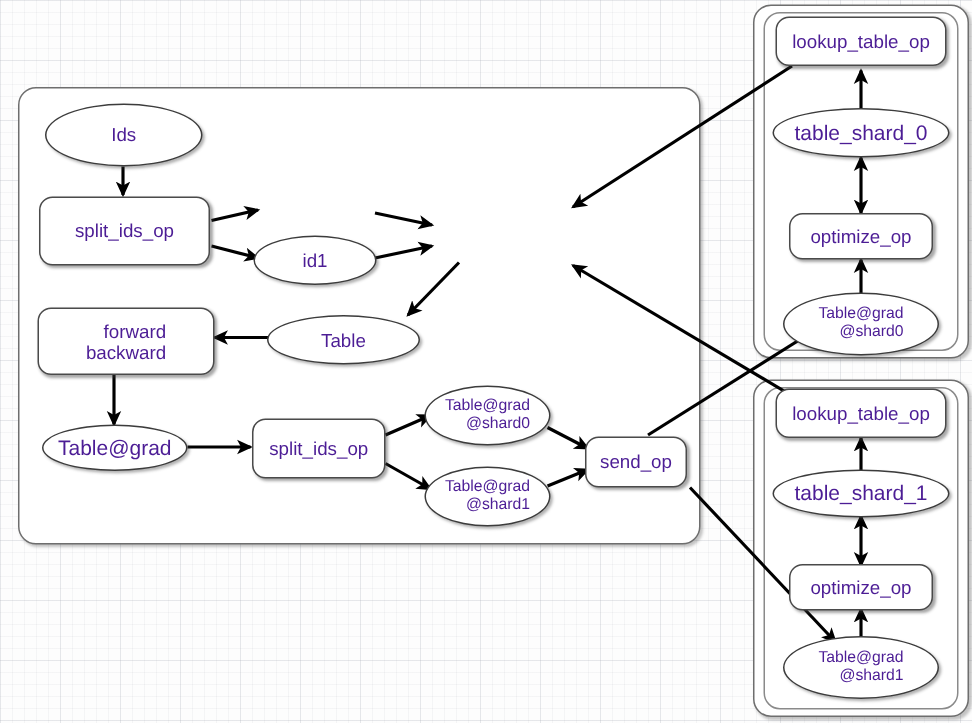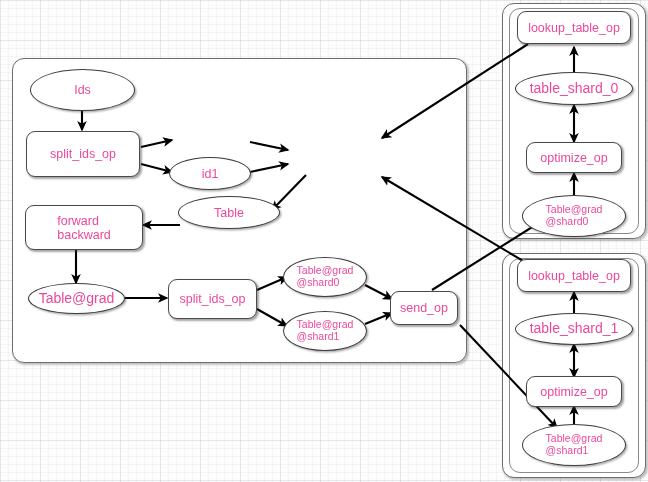--- a/index.html
+++ b/index.html
@@ -32,22 +32,22 @@
     left: 0; top: 0;
     width: 648px;
     height: 482px;
     pointer-events: none;
   }
   .node {
     position: absolute;
     display: flex;
     align-items: center;
     justify-content: center;
-    text-align: left;
-    color: #ec4899;
+    text-align: right;
+    color: #4c1d95;
     background: #ffffff;
     box-sizing: border-box;
     line-height: 1.12;
     white-space: pre-line;
   }
   .nbox {
     border: 1px solid #4a4a4a;
     border-radius: 9px;
     box-shadow: 1.5px 1.5px 2px rgba(60,60,60,0.45);
   }
@@ -140,21 +140,21 @@
   </svg>
 
   <div class="node nell f13" style="left:30px; top:69px; width:105px; height:42px;">Ids</div>
 
   <div class="node nbox f13" style="left:26px; top:131px; width:114px; height:46px;">split_ids_op</div>
 
 
   <div class="node nell f13" style="left:169px; top:157px; width:82px; height:33px;">id1</div>
 
 
-  <div class="node nell f13" style="left:178px; top:196px; width:102px; height:33px;">Table</div>
+  <div class="node nell f13" style="left:178px; top:210px; width:102px; height:33px;">Table</div>
 
   <div class="node nbox f13" style="left:25px; top:205px; width:118px; height:45px;">forward
 backward</div>
 
   <div class="node nell f12" style="left:28px; top:283px; width:97px; height:31px;">Table@grad</div>
 
   <div class="node nbox f13" style="left:168px; top:279px; width:89px; height:40px;">split_ids_op</div>
 
   <div class="node nell f11" style="left:283px; top:257px; width:84px; height:40px;">Table@grad
 @shard0</div>

